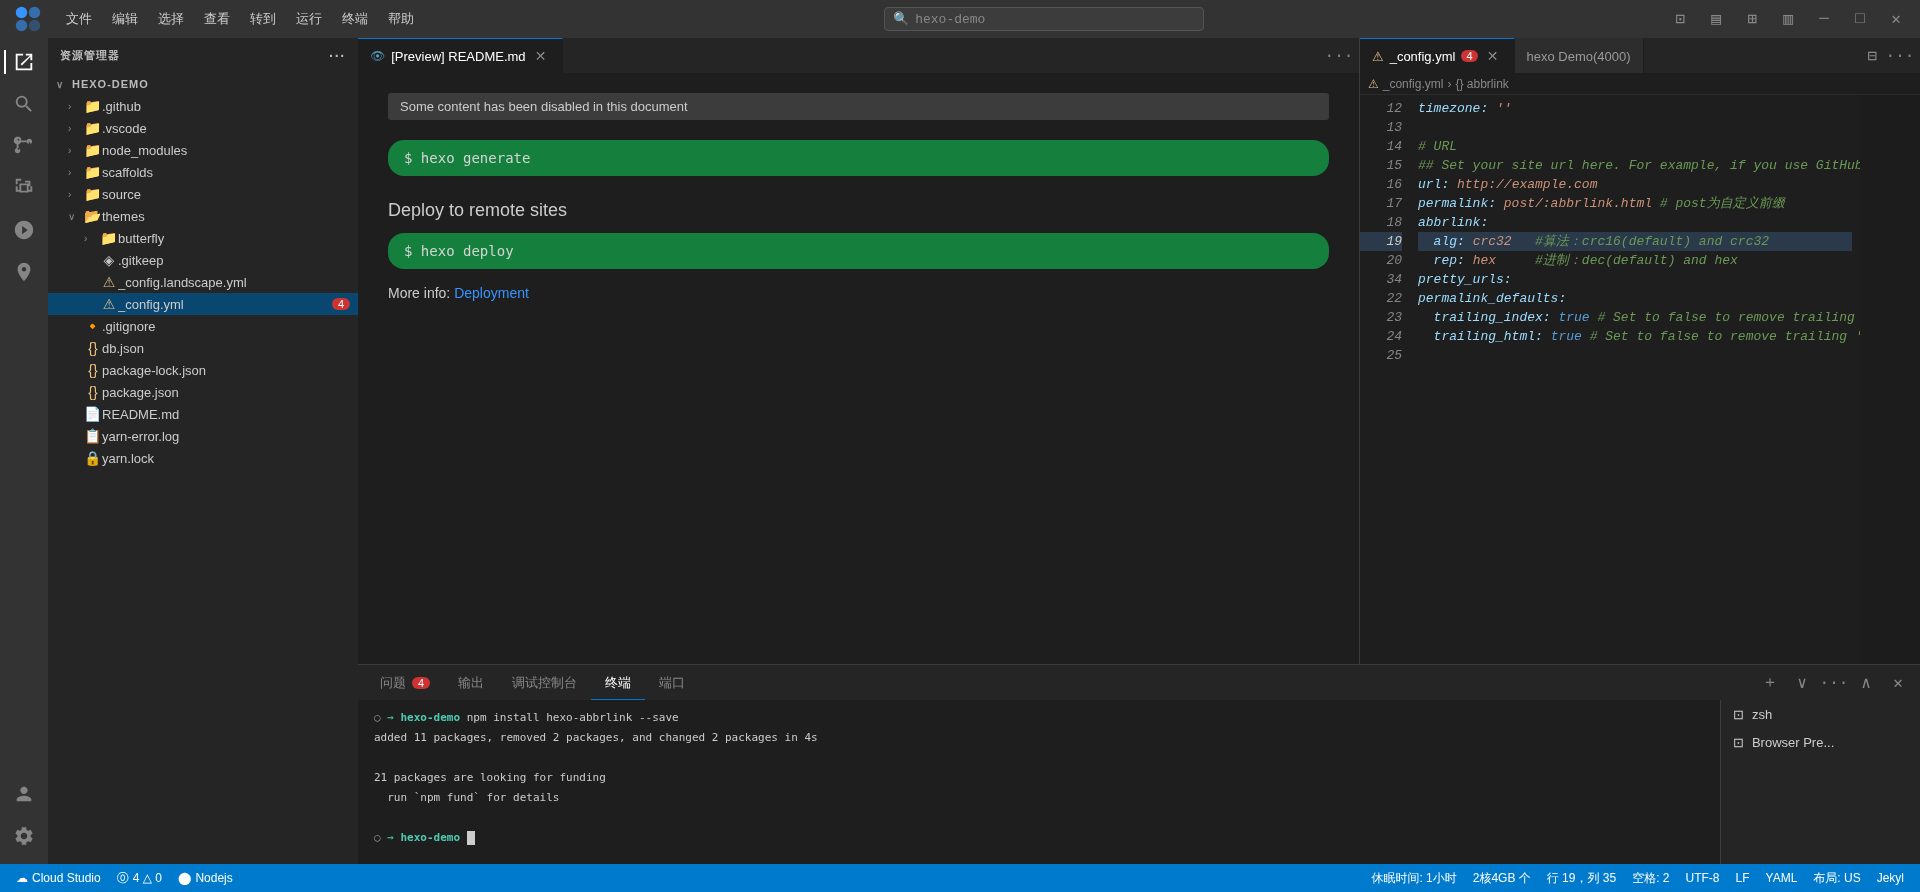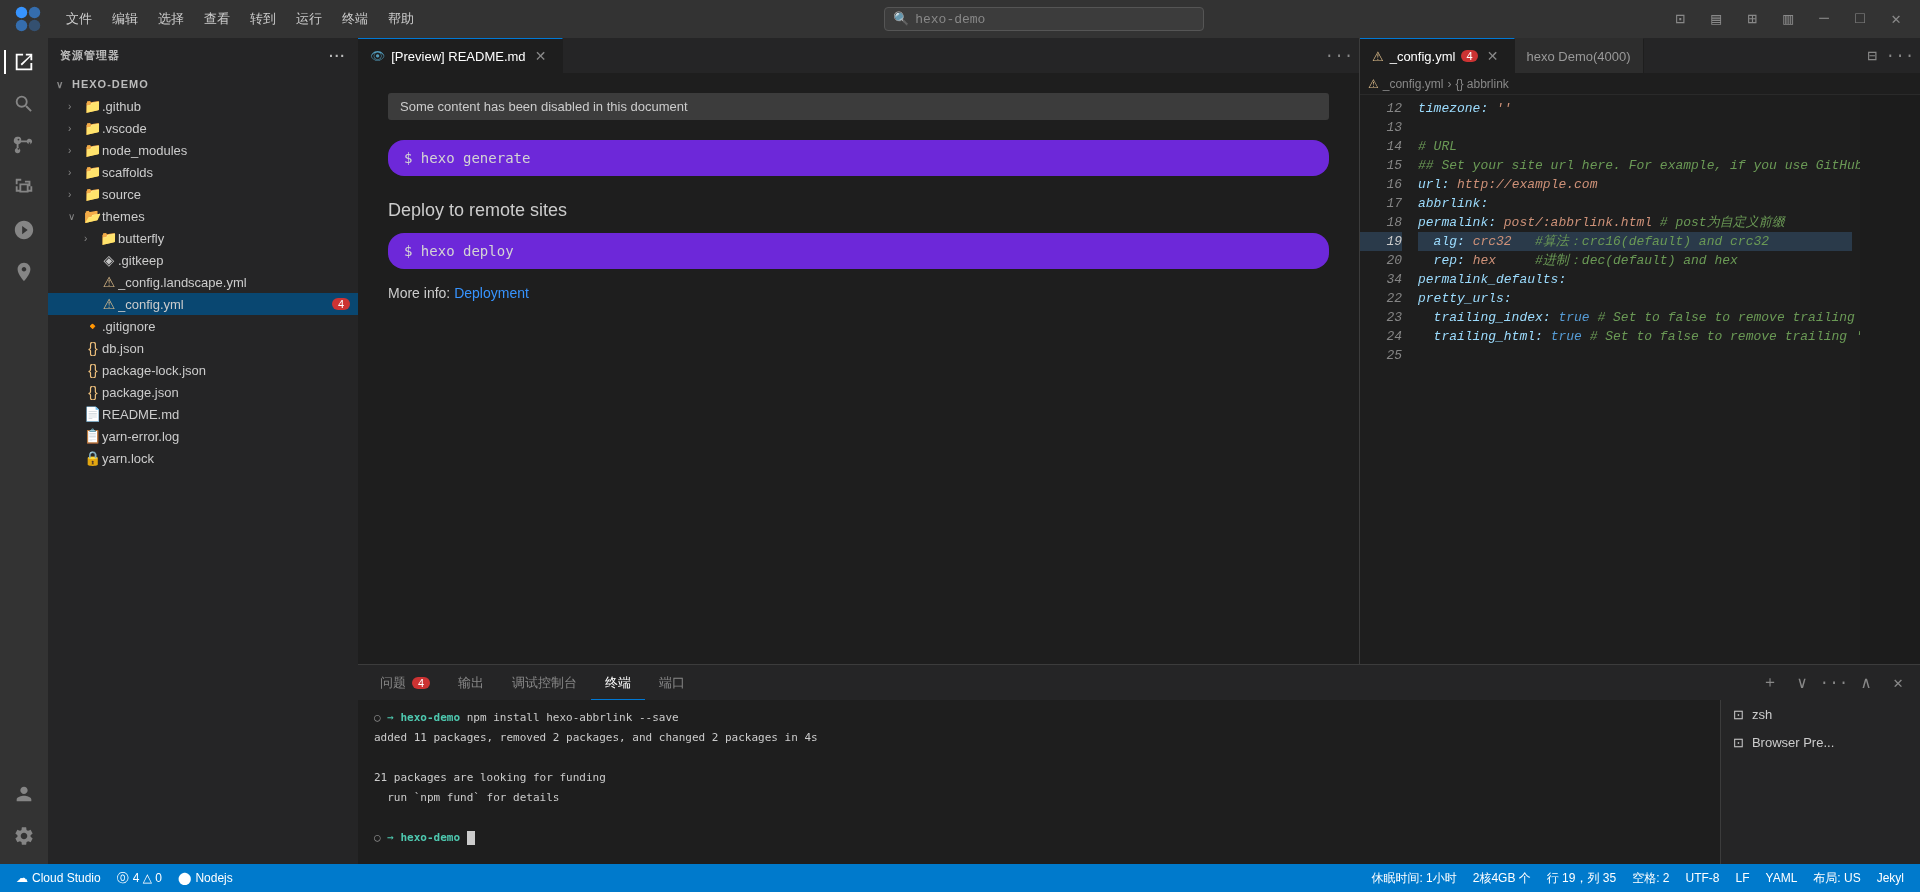--- a/index.html
+++ b/index.html
@@ -276,21 +276,21 @@
     .preview-notice {
       background: #3c3c3c;
       color: #cccccc;
       font-size: 13px;
       padding: 6px 12px;
       border-radius: 3px;
       margin-bottom: 20px;
       font-family: sans-serif;
     }
     .preview-code-block {
-      background: #6d28d9;
+      background: #15803d;
       border-radius: 16px;
       padding: 10px 16px;
       font-family: 'Consolas', monospace;
       font-size: 14px;
       color: #d4d4d4;
       margin-bottom: 16px;
     }
     .preview-text {
       font-size: 14px;
       color: #cccccc;
@@ -847,26 +847,26 @@
                   <div>23</div>
                   <div>24</div>
                   <div>25</div>
                 </div>
                 <div class="code-lines">
                   <div class="code-line"><span class="hl-key">timezone:</span><span class="hl-str"> ''</span></div>
                   <div class="code-line">&nbsp;</div>
                   <div class="code-line"><span class="hl-comment"># URL</span></div>
                   <div class="code-line"><span class="hl-comment">## Set your site url here. For example, if you use GitHub P</span></div>
                   <div class="code-line"><span class="hl-key">url:</span><span style="color:#ce9178;"> http://example.com</span></div>
+                  <div class="code-line"><span class="hl-key">permalink:</span><span class="hl-orange"> post/:abbrlink.html</span><span class="hl-comment"> # post为自定义前缀</span></div>
                   <div class="code-line"><span class="hl-key">abbrlink:</span></div>
-                  <div class="code-line"><span class="hl-key">permalink:</span><span class="hl-orange"> post/:abbrlink.html</span><span class="hl-comment"> # post为自定义前缀</span></div>
                   <div class="code-line line-highlight" style="background:#2a3a4a;">&nbsp;&nbsp;<span class="hl-key">alg:</span><span class="hl-str"> crc32</span><span class="hl-comment">&nbsp;&nbsp;&nbsp;#算法：crc16(default) and crc32</span></div>
                   <div class="code-line">&nbsp;&nbsp;<span class="hl-key">rep:</span><span class="hl-str"> hex</span><span class="hl-comment">&nbsp;&nbsp;&nbsp;&nbsp;&nbsp;#进制：dec(default) and hex</span></div>
+                  <div class="code-line"><span class="hl-key">pretty_urls:</span></div>
                   <div class="code-line"><span class="hl-key">permalink_defaults:</span></div>
-                  <div class="code-line"><span class="hl-key">pretty_urls:</span></div>
                   <div class="code-line">&nbsp;&nbsp;<span class="hl-key">trailing_index:</span><span class="hl-keyword"> true</span><span class="hl-comment"> # Set to false to remove trailing 'i</span></div>
                   <div class="code-line">&nbsp;&nbsp;<span class="hl-key">trailing_html:</span><span class="hl-keyword"> true</span><span class="hl-comment"> # Set to false to remove trailing '.h</span></div>
                   <div class="code-line">&nbsp;</div>
                 </div>
                 <div class="minimap"></div>
               </div>
             </div>
           </div>
 
         </div>

